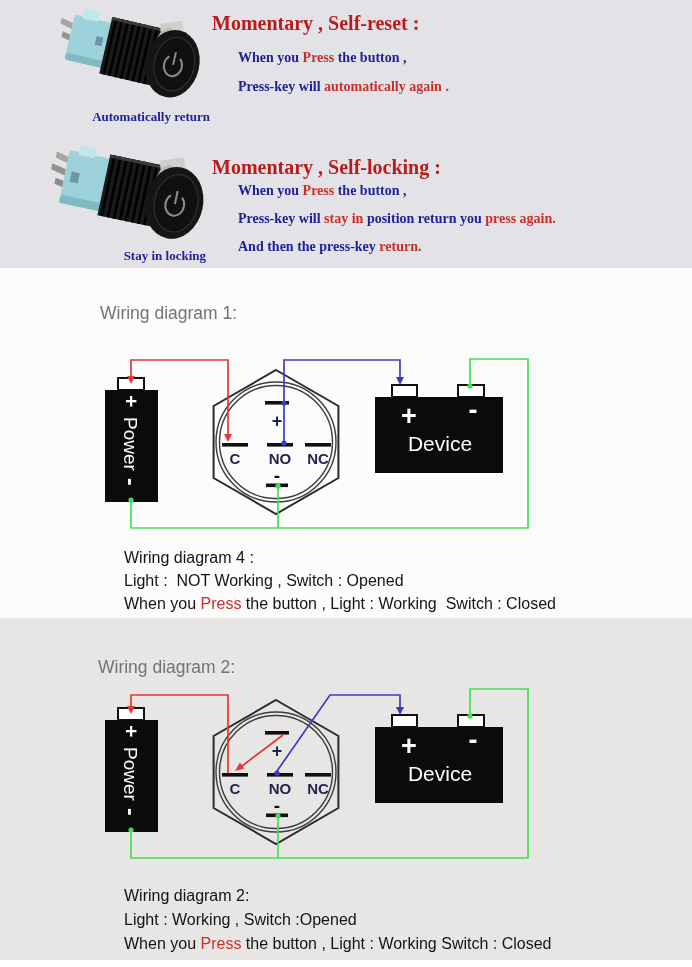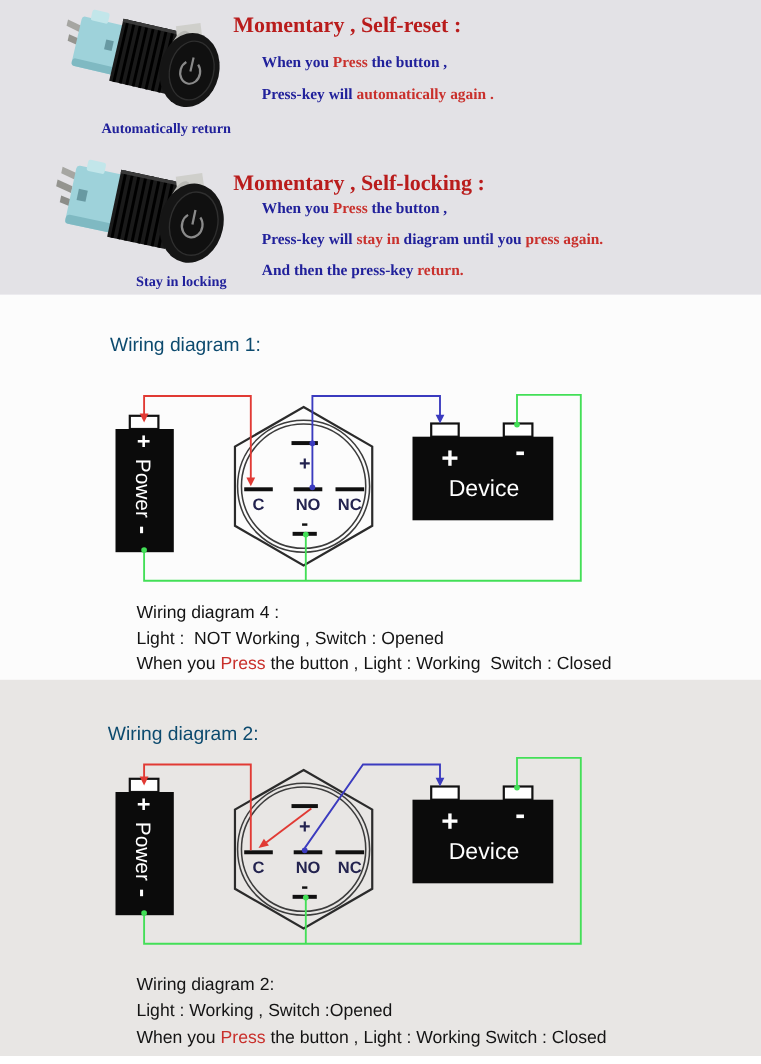--- a/index.html
+++ b/index.html
@@ -11,21 +11,21 @@
   .band-bot{top:618px;height:342px;background:#e8e6e4;}
   .band-strip{top:960px;height:7px;background:#ffffff;}
 
   .abs{position:absolute;}
   .shead{font-family:"Liberation Serif",serif;font-weight:bold;font-size:20px;
          color:#b91c1c;white-space:pre;}
   .sline{font-family:Liberation Serif, serif;font-weight:bold;font-size:14px;
          white-space:pre;}
   .scap{font-family:"Liberation Serif",serif;font-weight:bold;font-size:13px;
         color:#21219b;text-align:right;width:150px;}
-  .dtitle{font-size:17.5px;color:#0c4a6e;white-space:pre;}
+  .dtitle{font-size:17.5px;color:#737373;white-space:pre;}
   .note{font-size:16px;color:#141414;white-space:pre;}
   .seg-blue{color:#21219b;}
   .seg-red{color:#c9302c;}
   .seg-black{color:#141414;}
 
   svg{position:absolute;overflow:visible;}
   .blocktext{fill:#ffffff;font-family:"Liberation Sans",sans-serif;}
   .termtext{fill:#23234f;font-family:"Liberation Sans",sans-serif;font-weight:600;}
 </style>
 </head>
@@ -118,21 +118,21 @@
       <g stroke="#8a8a8a" stroke-width="2" fill="none">
         <path d="M122.5,40.5 A9,10.5 0 1 0 133.5,40.5"></path>
         <line x1="128" y1="35" x2="128" y2="48"></line>
       </g>
     </g>
   </svg>
   <div class="abs scap" style="left:56px;top:248px">Stay in locking</div>
 
   <div class="abs shead" style="left:212px;top:156px">Momentary , Self-locking :</div>
   <div class="abs sline" style="left:238px;top:183px"><span class="seg-blue">When you </span><span class="seg-red">Press</span><span class="seg-blue"> the button ,</span></div>
-  <div class="abs sline" style="left:238px;top:211px"><span class="seg-blue">Press-key will </span><span class="seg-red">stay in</span><span class="seg-blue"> diagram until you </span><span class="seg-red">press again.</span></div>
+  <div class="abs sline" style="left:238px;top:211px"><span class="seg-blue">Press-key will </span><span class="seg-red">stay in</span><span class="seg-blue"> position return you </span><span class="seg-red">press again.</span></div>
   <div class="abs sline" style="left:238px;top:239px"><span class="seg-blue">And then the press-key </span><span class="seg-red">return.</span></div>
 
   <div class="abs dtitle" style="left:100px;top:303px">Wiring diagram 1:</div>
 
   <svg class="abs" style="left:0;top:335px" width="692" height="200" viewBox="0 0 692 200">
 
     <g>
       <polygon points="276,35 338.4,71 338.4,143 276,179 213.6,143 213.6,71" fill="none" stroke="#2b2b2b" stroke-width="2"></polygon>
       <circle cx="276" cy="107" r="60" fill="none" stroke="#3c3c3c" stroke-width="1.4"></circle>
       <circle cx="276" cy="107" r="56.5" fill="none" stroke="#3c3c3c" stroke-width="1.4"></circle>

